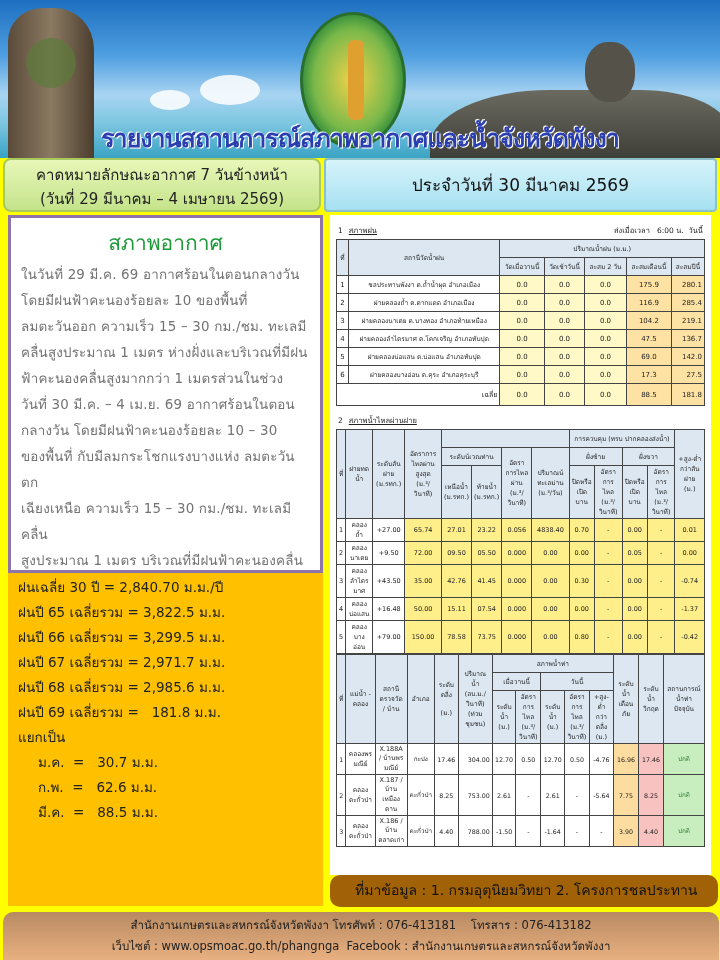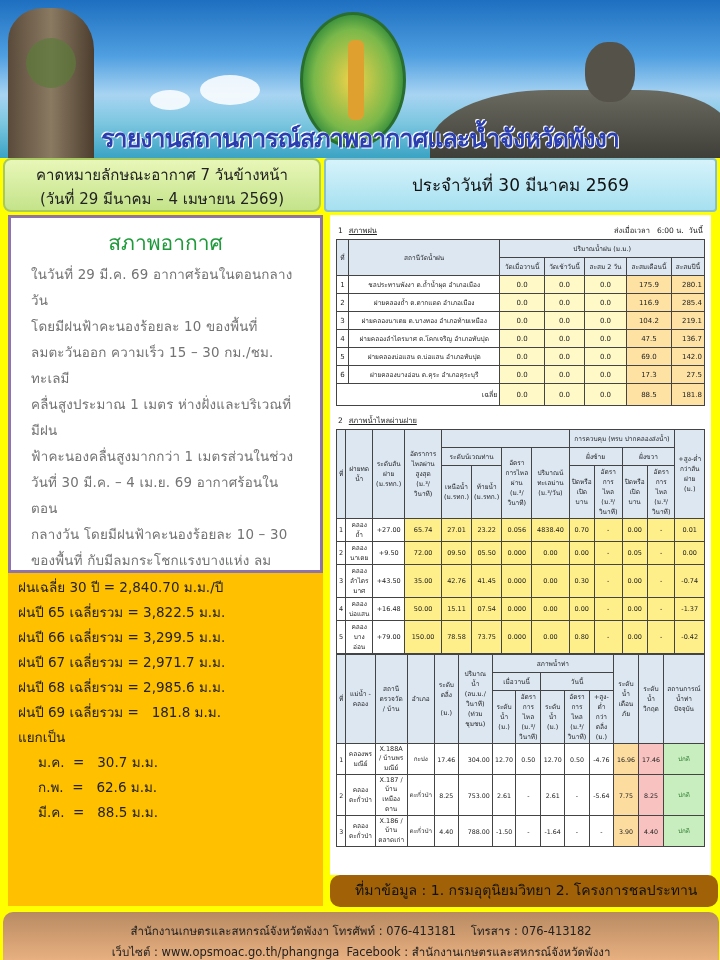--- a/index.html
+++ b/index.html
@@ -8,21 +8,21 @@
 .cloud{position:absolute;background:#fff;border-radius:50%;opacity:.85}
 .rock-left{position:absolute;left:8px;top:8px;width:86px;height:165px;background:linear-gradient(90deg,#5a4a3a,#8a7a62,#4c3d2e);border-radius:40% 45% 15% 20%/20% 25% 10% 10%}
 .rock-left .green{position:absolute;left:18px;top:30px;width:50px;height:50px;background:#5c7a3a;border-radius:50%;opacity:.7}
 .rock-right{position:absolute;left:430px;top:90px;width:300px;height:70px;background:linear-gradient(180deg,#6a6a60,#3e3e38);border-radius:40% 30% 0 0/80% 60% 0 0}
 .rock-right2{position:absolute;left:585px;top:42px;width:50px;height:60px;background:#55524a;border-radius:45%}
 .seal{position:absolute;left:300px;top:12px;width:106px;height:136px;border-radius:50%;background:radial-gradient(ellipse at center,#f1d34a 0%,#79b84a 55%,#2f8a3a 75%,#1a5d2a 100%);border:3px solid #2a6e2e}
 .seal .figure{position:absolute;left:45px;top:25px;width:16px;height:80px;background:#e0a030;border-radius:6px}
 .banner-title{position:absolute;left:0;width:720px;top:118px;text-align:center;font-family:Liberation Sans, sans-serif;font-weight:bold;font-size:25px;color:#2a3eb0;letter-spacing:-1px;text-shadow:1px 1px 0 #fff,-1px -1px 0 #fff}
 .forecast-head{position:absolute;left:3px;top:158px;width:318px;height:54px;background:linear-gradient(180deg,#e8f7b8,#c4e38a);border:2px solid #a8c860;border-radius:8px;text-align:center;font-size:15px;color:#222;line-height:24px;padding-top:3px}
 .date-head{position:absolute;left:324px;top:158px;width:393px;height:54px;background:linear-gradient(180deg,#d6f3fb,#a6e0f0);border:2px solid #8cc0c8;border-radius:4px;text-align:center;font-size:17px;color:#111;line-height:50px}
-.weather-box{position:absolute;left:8px;top:215px;width:315px;height:358px;background:#fff;border:3px solid #8e74a8;padding:8px 20px}
+.weather-box{position:absolute;left:8px;top:215px;width:315px;height:358px;background:#fff;border:3px solid #8e74a8;padding:8px 10px}
 .weather-title{text-align:center;font-size:21px;color:#1e9a3a;margin-bottom:3px}
 .weather-text{font-size:13.4px;color:#737373;line-height:26px;letter-spacing:.2px}
 .rain-box{position:absolute;left:8px;top:573px;width:315px;height:333px;background:#ffc000;padding:2px 10px}
 .rain-line{font-size:13.5px;color:#222;line-height:25px}
 .rain-line.indent{padding-left:20px}
 .data-panel{position:absolute;left:330px;top:215px;width:381px;height:660px;background:#fff;padding:6px 6px}
 .sec-title{font-size:7.5px;color:#222;display:flex;justify-content:space-between;margin:3px 2px}
 .sec-title u{margin-left:6px}
 table{border-collapse:collapse;width:100%;font-size:7px;color:#222}
 td,th{border:1px solid #444;padding:1px 2px;text-align:center;font-weight:normal;height:18px}
@@ -30,21 +30,21 @@
 td.name{text-align:center;font-size:6.5px}
 td.y1{background:#fff9c8}
 td.y2{background:#fde2a4}
 td.y3{background:#ffef8a}
 td.or{background:#fddca0}
 td.pk{background:#f8c2c0}
 td.gr{background:#c8eec0;color:#2a7a2a}
 td.r{text-align:right}
 tr.dash td{border-bottom:1px dashed #666}
 .source{position:absolute;left:330px;top:875px;width:388px;height:32px;background:#a16207;border-radius:10px;font-size:14px;color:#111;line-height:30px;padding-left:25px}
-.footer{position:absolute;left:3px;top:912px;width:716px;height:48px;background:linear-gradient(180deg,#b88a62,#e8b080);border-radius:10px 10px 0 0;text-align:center;font-size:11.5px;color:#222;line-height:21px;padding-top:9px}
+.footer{position:absolute;left:3px;top:912px;width:716px;height:48px;background:linear-gradient(180deg,#b88a62,#e8b080);border-radius:10px 10px 0 0;text-align:center;font-size:11.5px;color:#222;line-height:21px;padding-top:3px}
 </style>
 </head>
 <body>
 
 <div class="banner">
   <div class="cloud" style="left:200px;top:75px;width:60px;height:30px"></div>
   <div class="cloud" style="left:150px;top:90px;width:40px;height:20px"></div>
   <div class="rock-left">
       <div class="green"></div>
     </div>

